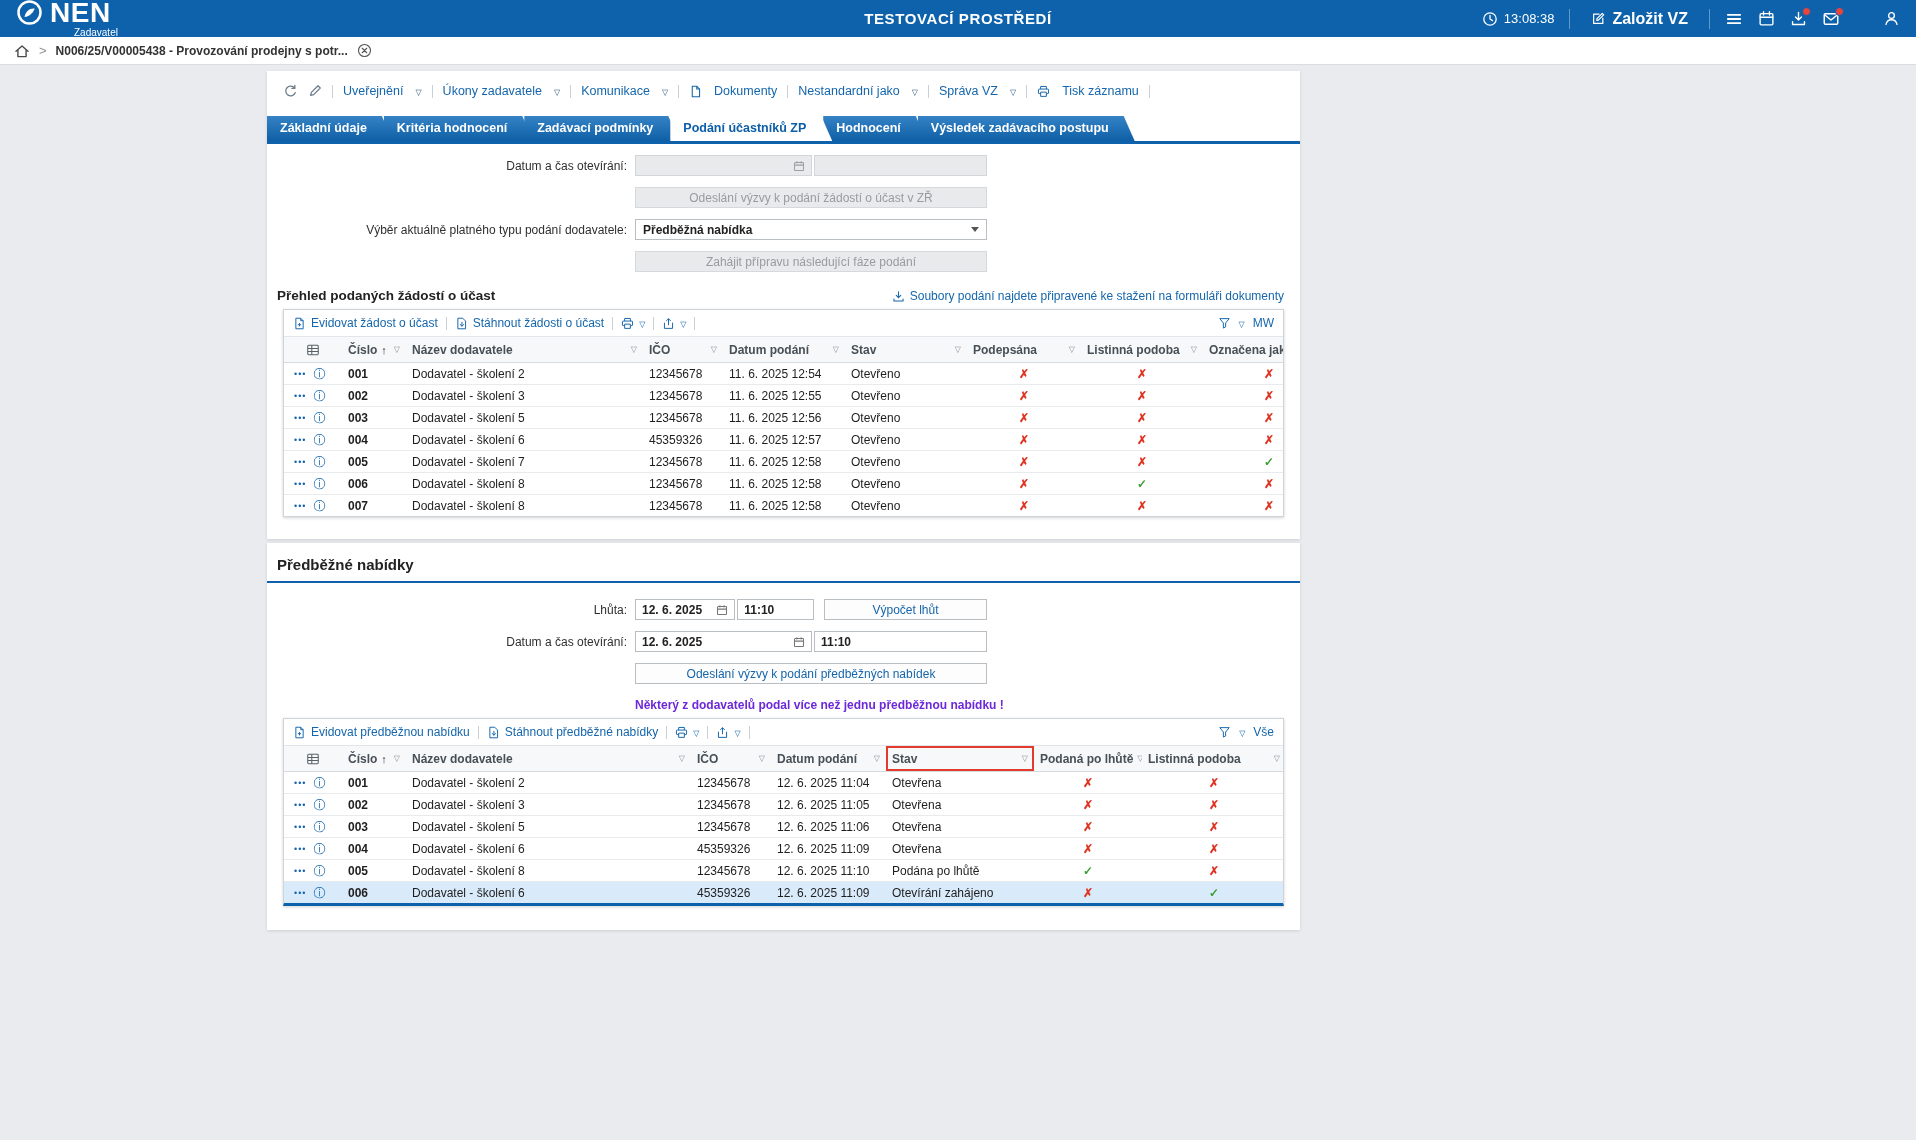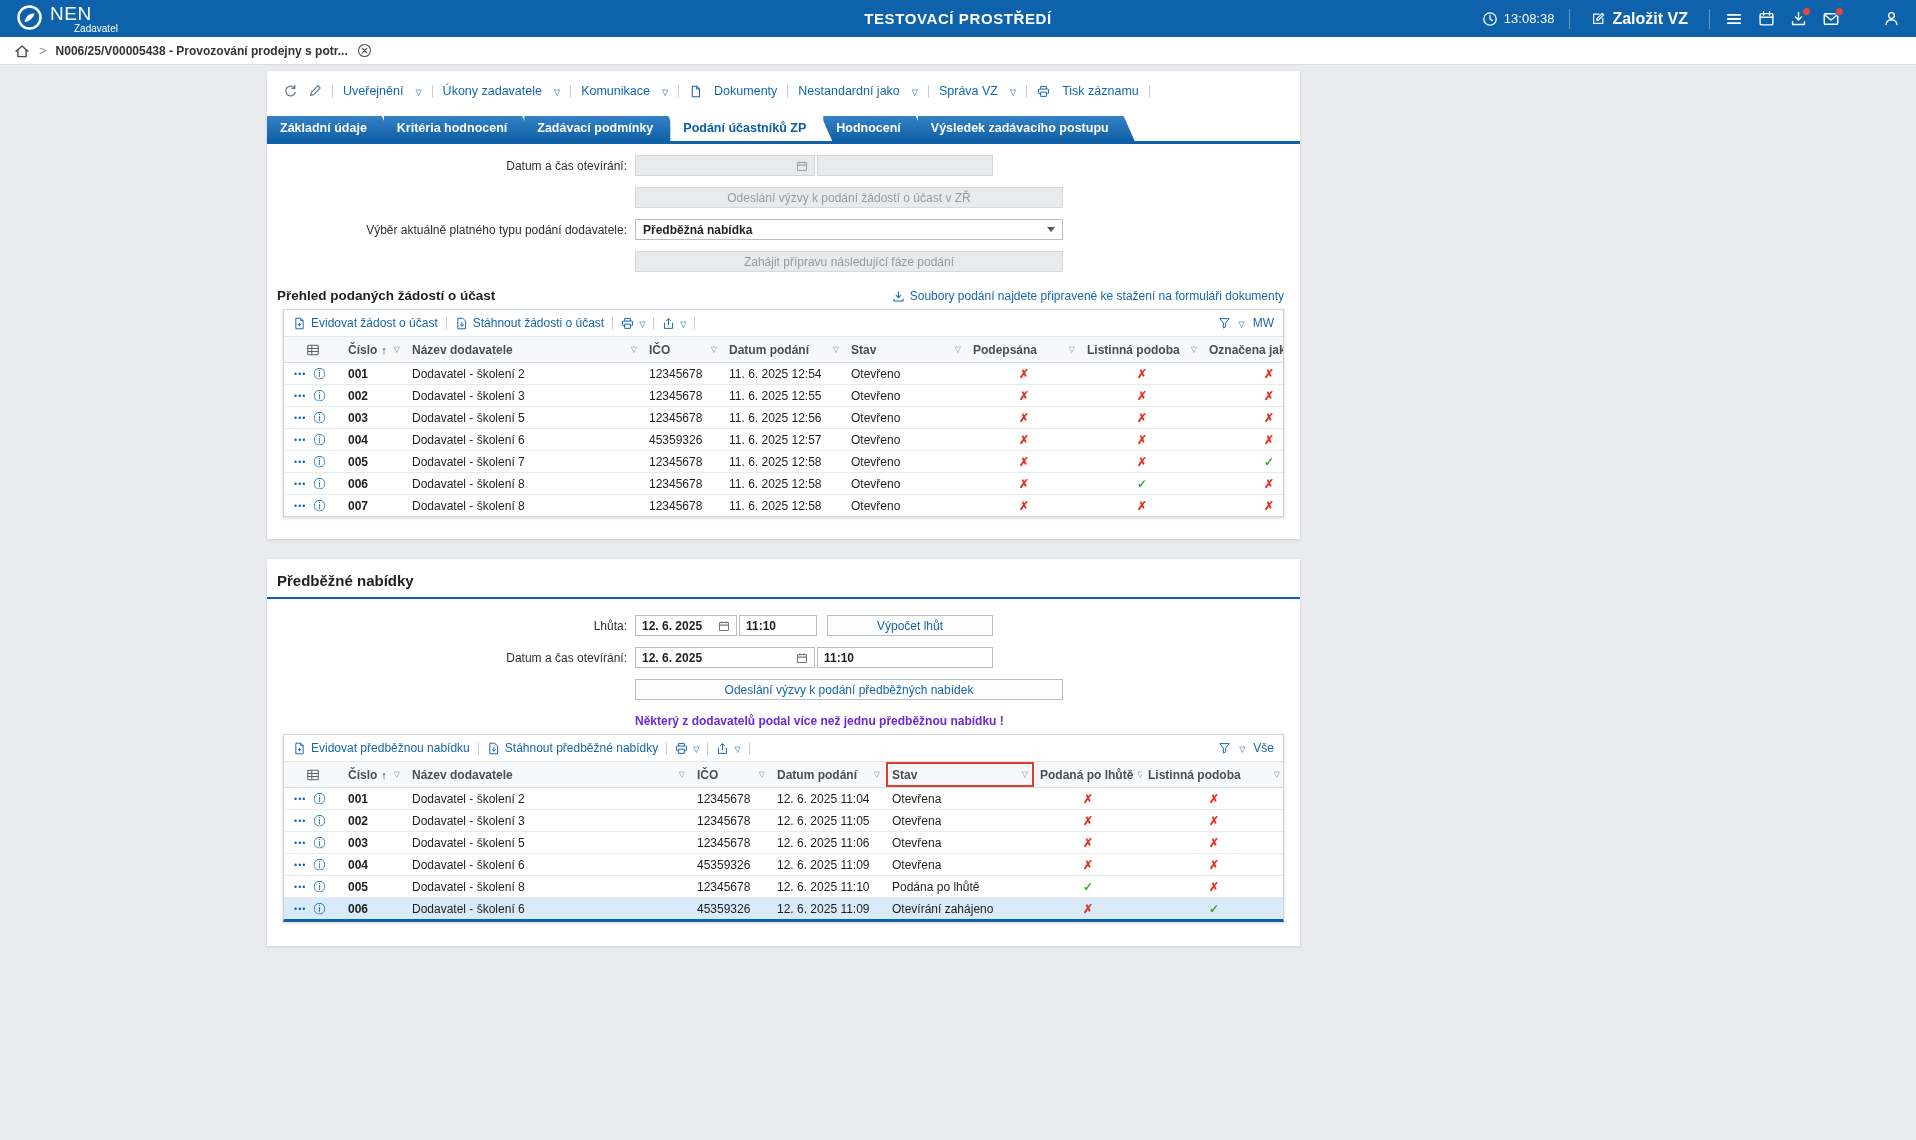--- a/index.html
+++ b/index.html
@@ -9,62 +9,62 @@
     font-family:"Liberation Sans", sans-serif;
     font-size:12px;color:#222;
   }
   svg{display:block;}
   a{text-decoration:none;cursor:pointer;}
 
   
   .topbar{height:37px;background:#0d62ab;display:flex;align-items:center;color:#fff;padding:0 16px;position:relative;box-sizing:border-box;}
   .logo{display:flex;align-items:flex-start;gap:7px;cursor:pointer;}
   .logo-text{display:flex;flex-direction:column;line-height:1;}
-  .brand{font-size:19px;font-weight:normal;letter-spacing:.5px;}
+  .brand{font-size:28px;font-weight:bold;letter-spacing:.5px;}
   .brand-sub{font-size:10px;margin-top:1px;margin-left:24px;}
   .top-title{position:absolute;left:50%;transform:translateX(-50%);font-weight:bold;font-size:15px;letter-spacing:.6px;}
   .top-right{margin-left:auto;display:flex;align-items:center;gap:15px;}
   .clockwrap{display:flex;align-items:center;gap:6px;font-size:13px;}
   .vsep{width:1px;height:20px;background:rgba(255,255,255,.35);}
   .createvz{display:flex;align-items:center;gap:6px;font-weight:bold;font-size:16px;color:#fff;background:none;border:none;cursor:pointer;font-family:inherit;}
   .hicon{position:relative;cursor:pointer;display:flex;align-items:center;}
   .badge{position:absolute;top:-3px;right:-4px;width:7px;height:7px;border-radius:50%;background:#e8453c;border:1px solid #0d62ab;}
   .usr{margin-left:28px;}
 
   
   .crumbbar{height:28px;background:#fff;display:flex;align-items:center;gap:9px;padding:0 14px;border-bottom:1px solid #d9dde0;box-sizing:border-box;}
   .crumb-sep{color:#8a8f94;font-size:13px;}
   .crumb{font-weight:bold;color:#333;}
 
   
   .content{margin-left:267px;width:1033px;}
   .panel{background:#fff;box-shadow:0 1px 3px rgba(0,0,0,.12);}
   .panel1{margin-top:6px;padding-bottom:22px;}
-  .panel2{margin-top:20px;padding-bottom:24px;}
+  .panel2{margin-top:4px;padding-bottom:24px;}
 
   
   .abar{display:flex;align-items:center;gap:10px;height:32px;padding:4px 16px 0;}
   .abar .tool{color:#6b7b88;display:flex;align-items:center;cursor:pointer;}
   .ablink{color:#1566ac;font-size:12.5px;display:flex;align-items:center;gap:12px;}
   .acaret{font-size:8px;color:#2c5a82;position:relative;top:1px;}
   .vline{width:1px;height:13px;background:#c9cfd4;}
 
   
   .tabs{display:flex;margin-top:9px;border-bottom:3px solid #0d62ab;align-items:flex-end;}
   .tab{position:relative;background:linear-gradient(180deg,#3583c6,#0f5fa6);color:#fff;font-weight:bold;font-size:12.5px;
        padding:5px 26px 6px 13px;white-space:nowrap;cursor:pointer;margin-right:-9px;
        clip-path:polygon(0 0, calc(100% - 11px) 0, 100% 100%, 0 100%);}
   .tab:nth-child(1){z-index:6}.tab:nth-child(2){z-index:5}.tab:nth-child(3){z-index:4}
   .tab:nth-child(4){z-index:3}.tab:nth-child(5){z-index:2}.tab:nth-child(6){z-index:1}
   .tab.active{background:#fff;color:#0c5ea8;z-index:7;}
 
   
   .frow{display:flex;align-items:center;margin:11px 16px;}
   .flabel{width:344px;text-align:right;padding-right:8px;color:#2f2f2f;flex:none;}
-  .fctrl{width:428px;display:flex;align-items:center;flex:none;}
+  .fctrl{width:352px;display:flex;align-items:center;flex:none;}
   .inp{height:21px;border:1px solid #b9bec3;background:#fff;display:flex;align-items:center;box-sizing:border-box;padding:0 6px;font-size:12px;color:#222;}
   .inp .val{flex:1;font-weight:bold;}
   .inp .cal{color:#777;margin-left:4px;flex:none;}
   .inp.dis{background:#e9eaeb;border-color:#d3d6d9;color:#8a8f94;}
   .inp.dis .cal{color:#9aa0a5;}
   .formbtn{width:100%;height:21px;border:1px solid #b9bec3;background:#fdfdfd;color:#1566ac;font-family:inherit;font-size:12px;cursor:pointer;}
   .formbtn.dis{background:#e9eaeb;border-color:#d6d9db;color:#969ca1;cursor:default;}
   .selctl{width:100%;height:21px;border:1px solid #b9bec3;background:#fff;display:flex;align-items:center;justify-content:space-between;padding:0 7px;box-sizing:border-box;cursor:pointer;}
   .selctl .sval{font-weight:bold;color:#222;}
   .tri{width:0;height:0;border-left:4px solid transparent;border-right:4px solid transparent;border-top:5px solid #555;}

